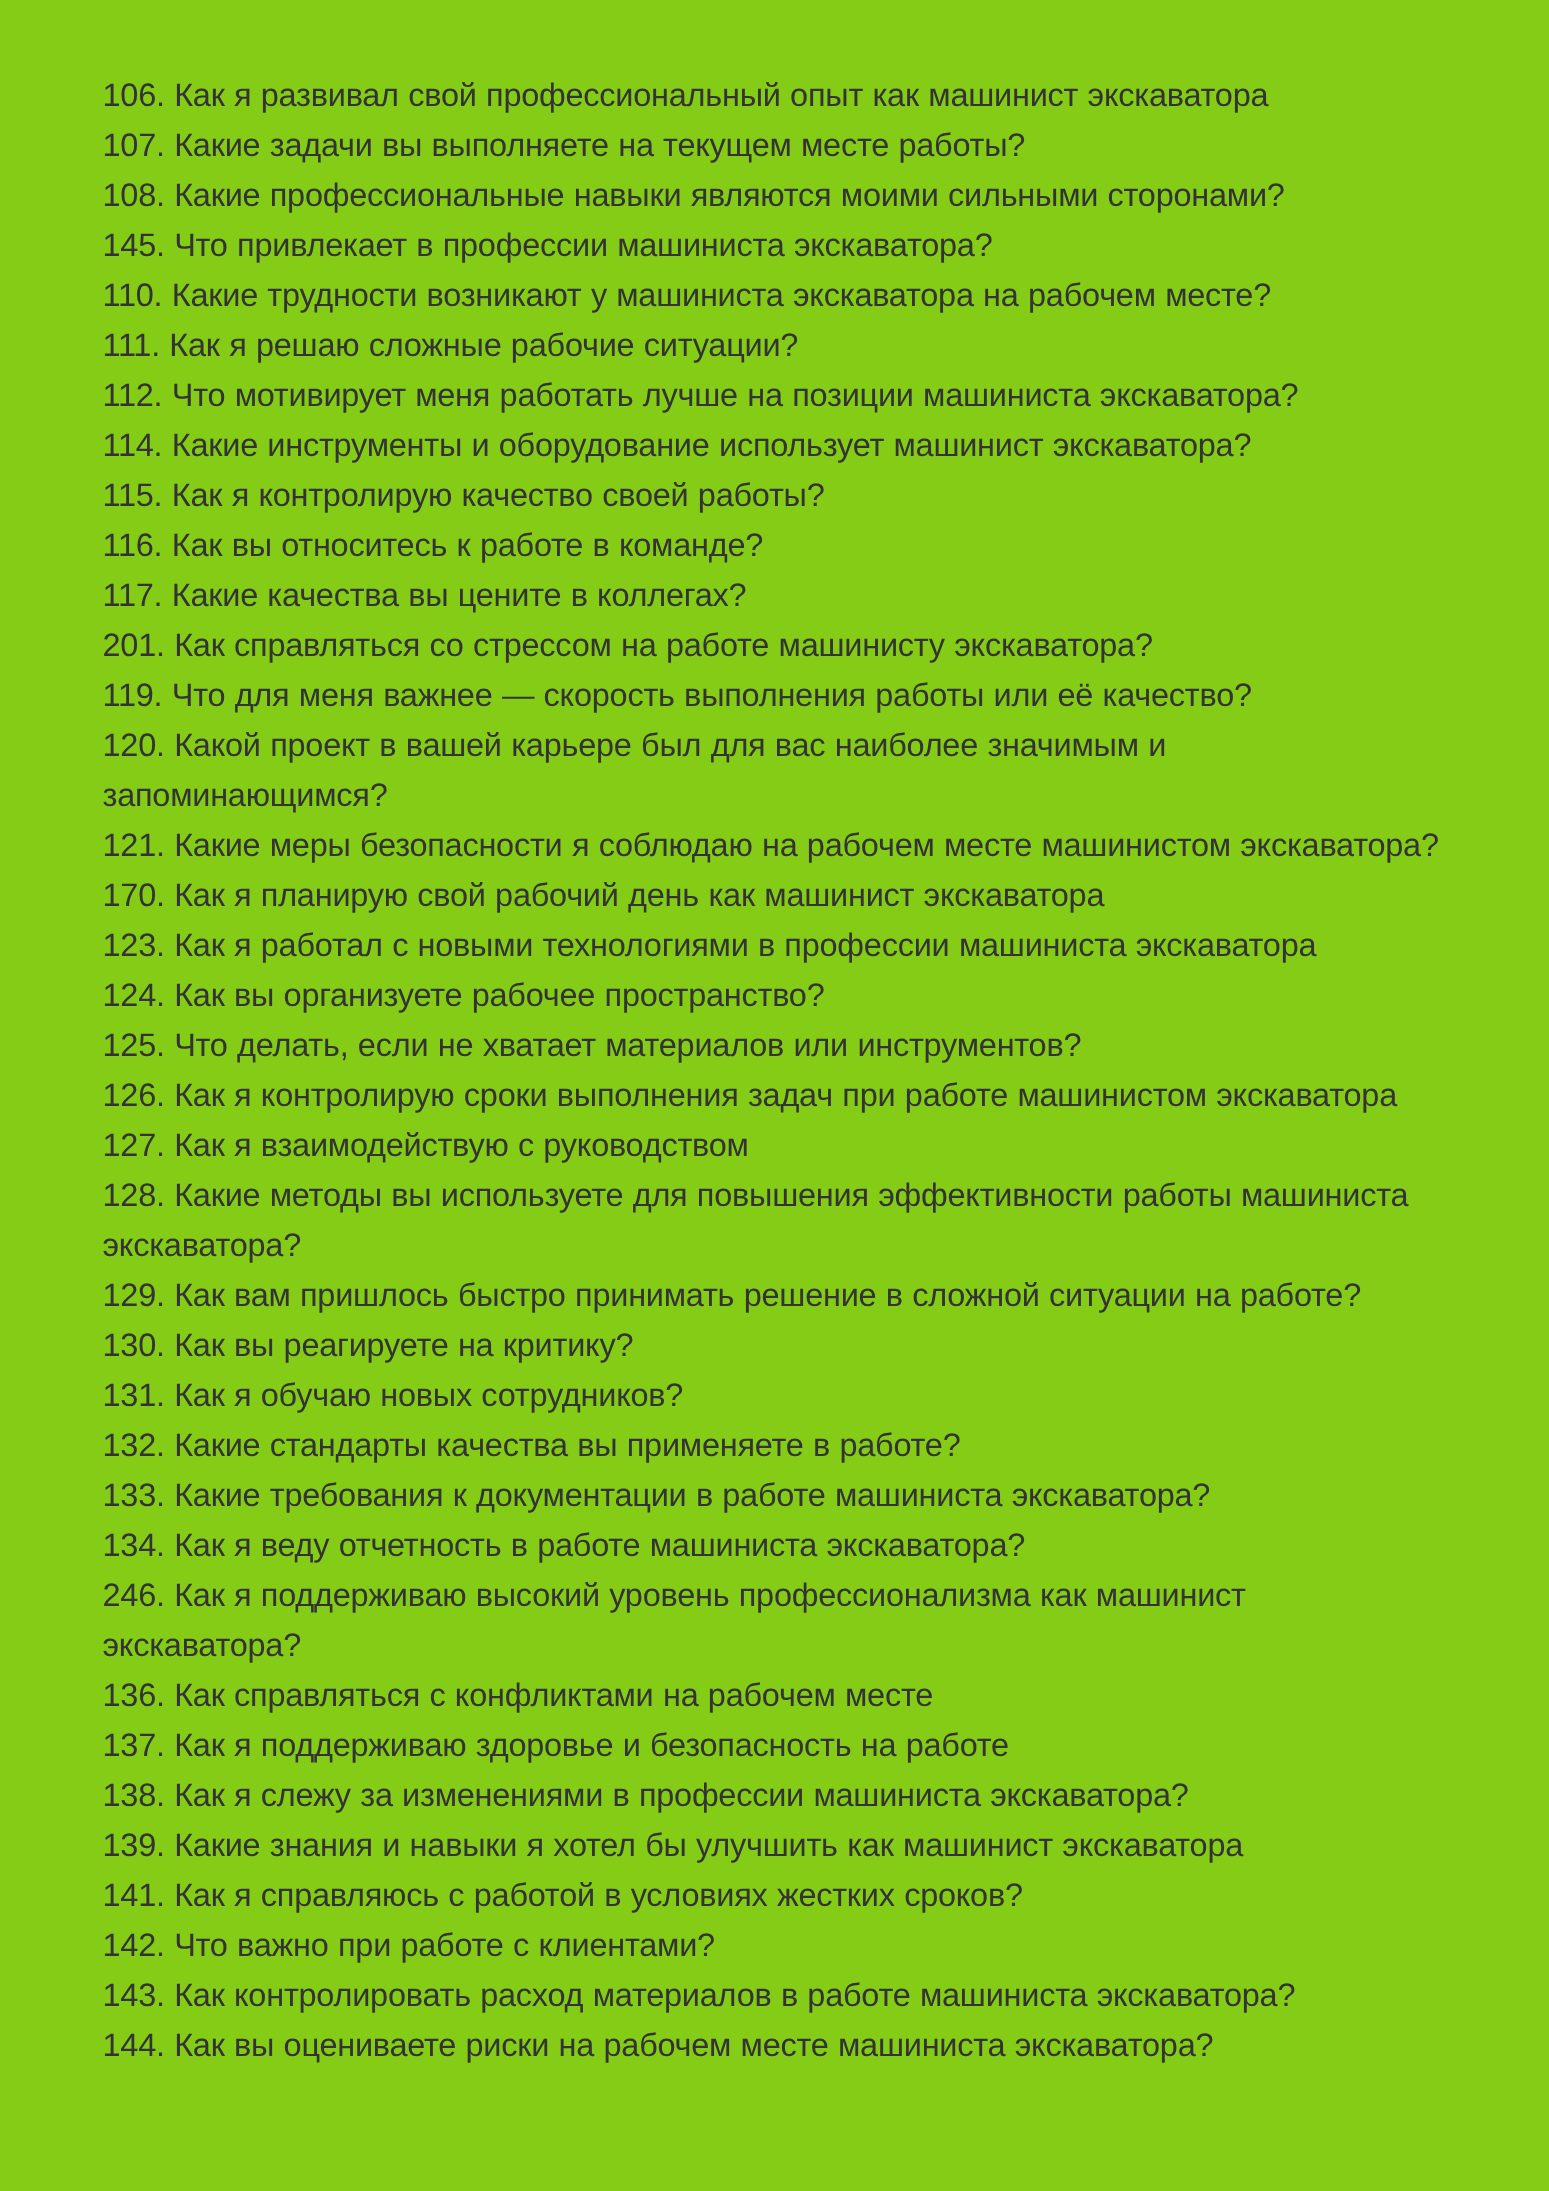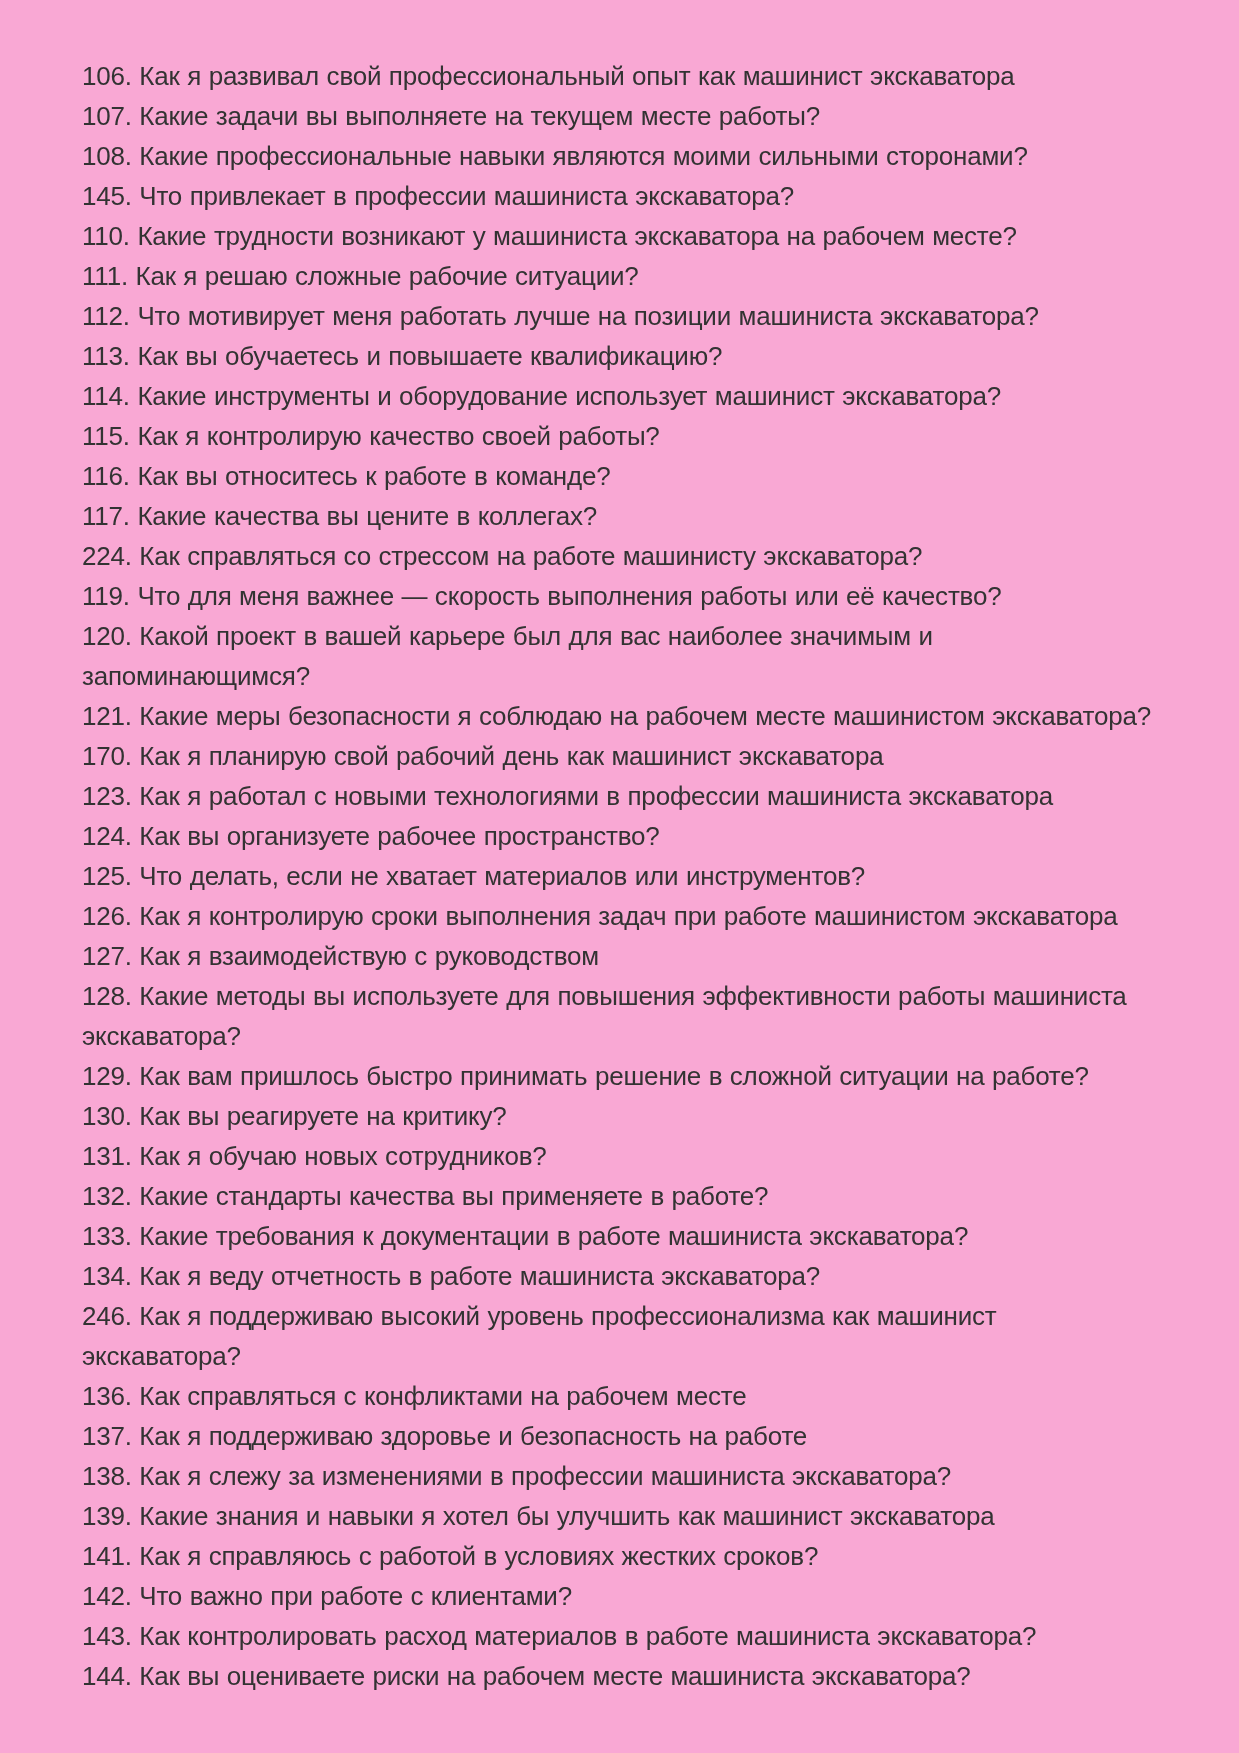--- a/index.html
+++ b/index.html
@@ -8,21 +8,21 @@
     background: #ffffff;
   }
   body {
     width: 1239px;
     height: 1753px;
     overflow: hidden;
   }
   .page {
     width: 1239px;
     height: 1753px;
-    background: #f9a8d4;
+    background: #84cc16;
   }
   .question-list {
     padding: 56px 0 0 82px;
     width: 1080px;
     font-family: "Liberation Sans", sans-serif;
     font-size: 26px;
     line-height: 40px;
     color: #333333;
     letter-spacing: -0.2px;
   }
@@ -38,26 +38,25 @@
 <main class="page">
   <section class="question-list">
 
   <p>106. Как я развивал свой профессиональный опыт как машинист экскаватора</p>
       <p>107. Какие задачи вы выполняете на текущем месте работы?</p>
       <p>108. Какие профессиональные навыки являются моими сильными сторонами?</p>
       <p>145. Что привлекает в профессии машиниста экскаватора?</p>
       <p>110. Какие трудности возникают у машиниста экскаватора на рабочем месте?</p>
       <p>111. Как я решаю сложные рабочие ситуации?</p>
       <p>112. Что мотивирует меня работать лучше на позиции машиниста экскаватора?</p>
-      <p>113. Как вы обучаетесь и повышаете квалификацию?</p>
       <p>114. Какие инструменты и оборудование использует машинист экскаватора?</p>
       <p>115. Как я контролирую качество своей работы?</p>
       <p>116. Как вы относитесь к работе в команде?</p>
       <p>117. Какие качества вы цените в коллегах?</p>
-      <p>224. Как справляться со стрессом на работе машинисту экскаватора?</p>
+      <p>201. Как справляться со стрессом на работе машинисту экскаватора?</p>
       <p>119. Что для меня важнее — скорость выполнения работы или её качество?</p>
       <p>120. Какой проект в вашей карьере был для вас наиболее значимым и запоминающимся?</p>
       <p>121. Какие меры безопасности я соблюдаю на рабочем месте машинистом экскаватора?</p>
       <p>170. Как я планирую свой рабочий день как машинист экскаватора</p>
       <p>123. Как я работал с новыми технологиями в профессии машиниста экскаватора</p>
       <p>124. Как вы организуете рабочее пространство?</p>
       <p>125. Что делать, если не хватает материалов или инструментов?</p>
       <p>126. Как я контролирую сроки выполнения задач при работе машинистом экскаватора</p>
       <p>127. Как я взаимодействую с руководством</p>
       <p>128. Какие методы вы используете для повышения эффективности работы машиниста экскаватора?</p>

